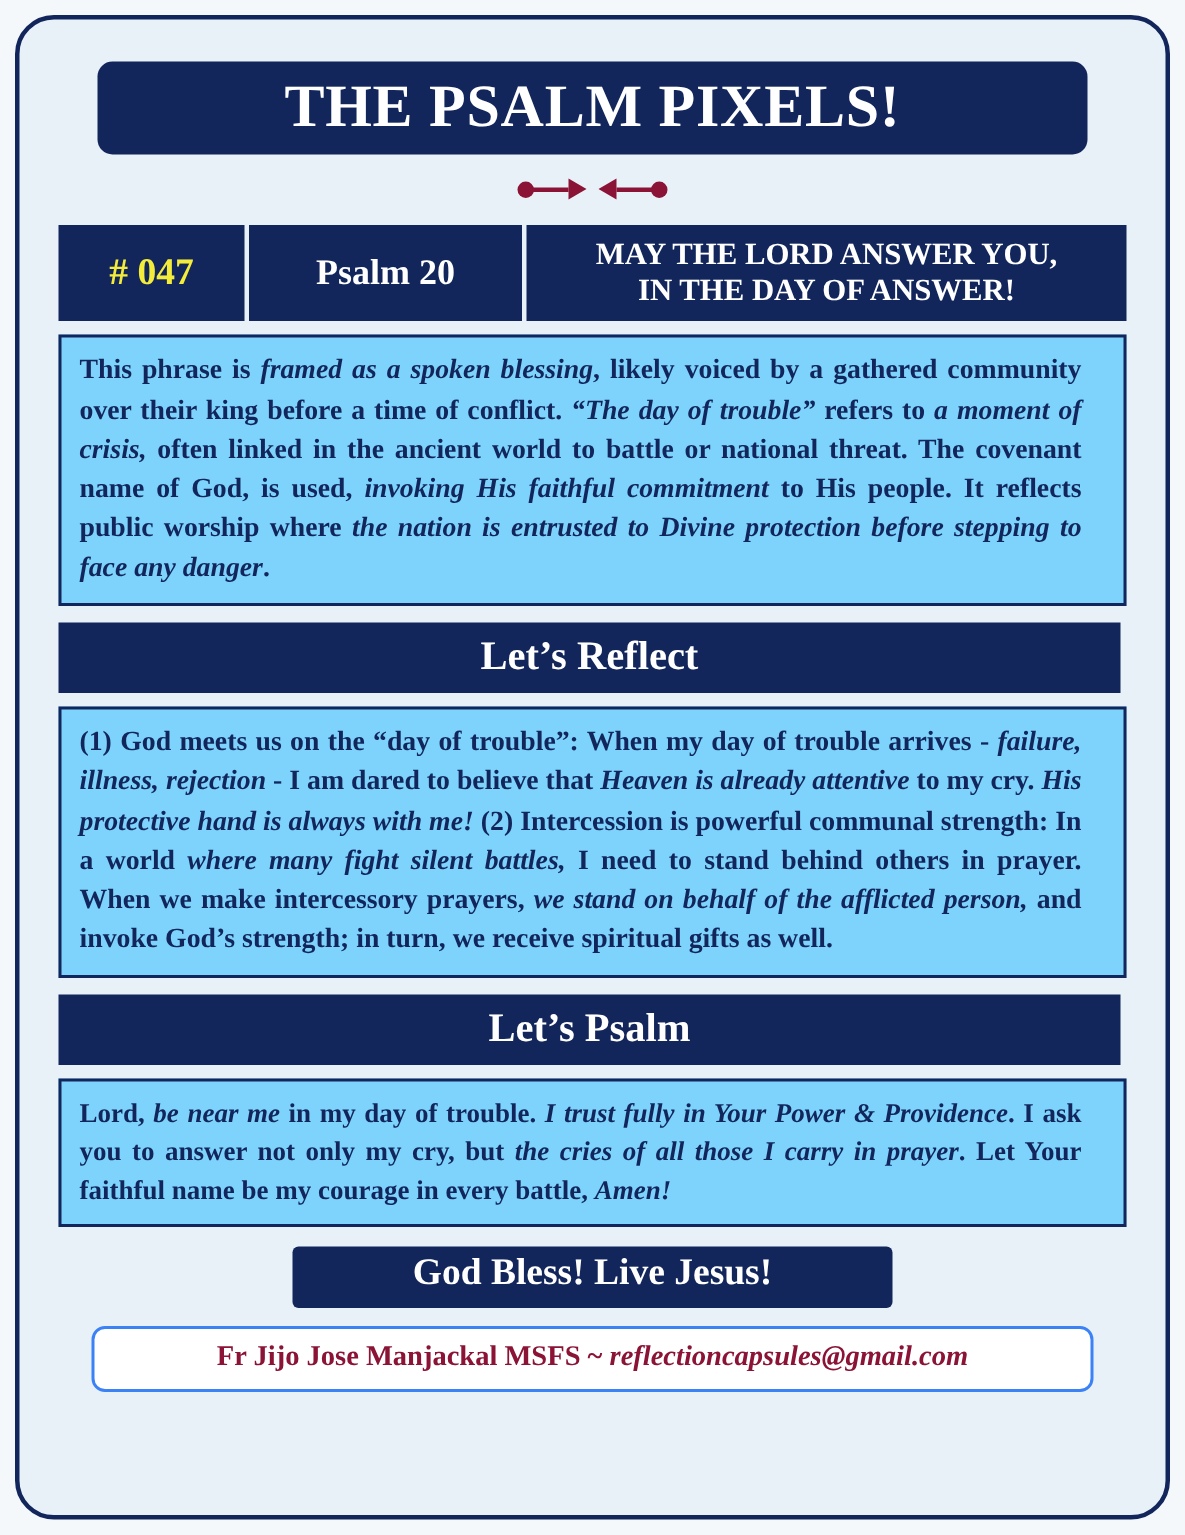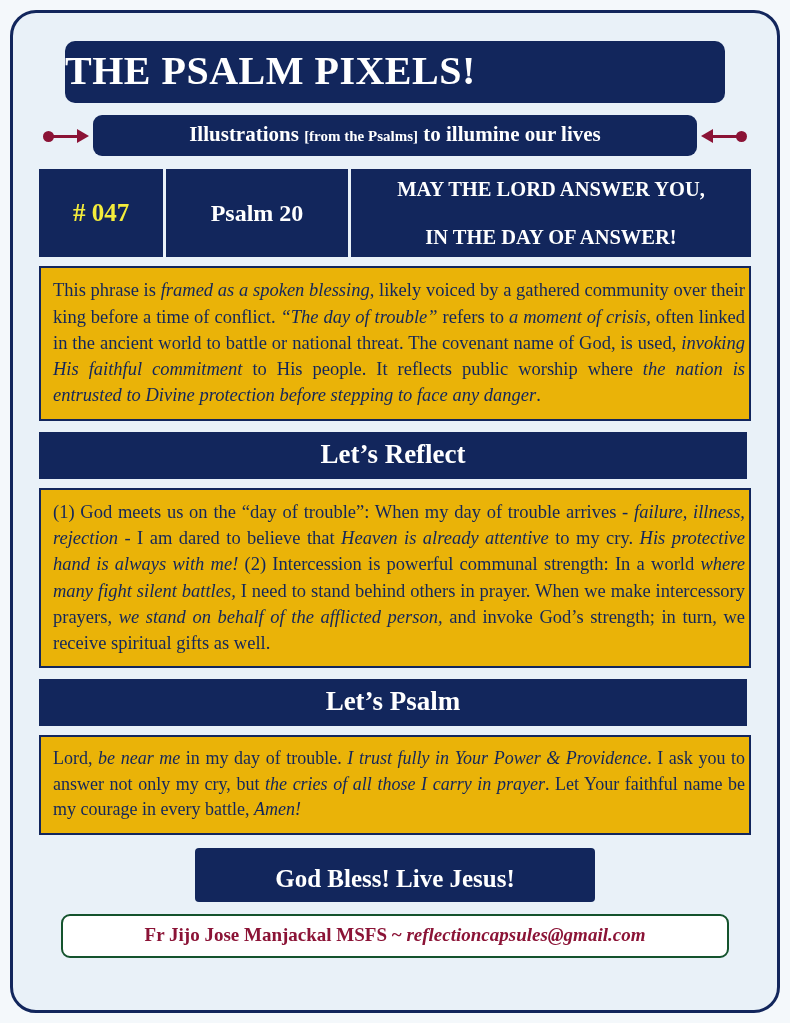--- a/index.html
+++ b/index.html
@@ -30,20 +30,21 @@
     border-radius: 26px;
     background: #e9f1f8;
     padding: 16px 16px 10px 16px;
   }
 
   
   .title-banner {
     margin: 12px 36px 0 36px;
     background: #12265c;
     border-radius: 10px;
+    text-align: center;
     padding: 9px 0 11px 0;
   }
   .title-banner .title-text {
     color: #ffffff;
     font-size: 40px;
     font-weight: bold;
     letter-spacing: 0.5px;
     line-height: 1.05;
     font-family: "Liberation Serif", serif;
   }
@@ -140,32 +141,31 @@
     color: #ffffff;
     font-size: 20.5px;
     font-weight: bold;
     text-align: center;
     line-height: 1.18;
     padding: 8px 6px;
     display: flex;
     flex-direction: column;
     align-items: center;
     justify-content: flex-start;
-    gap: 24px;
   }
 
   
   .para-box {
     margin: 9px 10px 0 10px;
     border: 2px solid #12265c;
-    background: #eab308;
-    padding: 9px 4px 10px 12px;
+    background: #7dd3fc;
+    padding: 9px 28px 10px 12px;
     color: #12265c;
     font-size: 18.5px;
-    font-weight: normal;
+    font-weight: bold;
     line-height: 1.42;
     text-align: justify;
   }
   .para-box.small-text {
     font-size: 18px;
   }
   .para-box i { font-style: italic; }
 
   
   .section-banner {
@@ -180,28 +180,28 @@
 
   
   .bless-banner {
     margin: 13px auto 0 auto;
     width: 400px;
     background: #12265c;
     color: #ffffff;
     text-align: center;
     font-size: 25px;
     font-weight: bold;
-    padding: 17px 0 9px 0;
+    padding: 4px 0 9px 0;
     border-radius: 4px;
   }
 
   
   .footer-box {
     margin: 12px 32px 0 32px;
-    border: 2px solid #14532d;
+    border: 2px solid #3b82f6;
     background: #ffffff;
     border-radius: 9px;
     text-align: center;
     padding: 8px 6px 10px 6px;
     color: #8b1336;
     font-size: 19px;
     font-weight: bold;
   }
   .footer-box i { font-style: italic; }
 </style>
@@ -213,23 +213,20 @@
 
     <div class="title-banner">
       <div class="title-text">THE PSALM PIXELS!</div>
     </div>
 
     <div class="subtitle-row">
       <div class="arrow left">
         <span class="dot"></span>
           <span class="bar"></span>
           <span class="head"></span>
-      </div>
-      <div class="subtitle-banner">
-        <span>Illustrations </span><span class="small">[from the Psalms]</span><span> to illumine our lives</span>
       </div>
       <div class="arrow right">
         <span class="dot"></span>
           <span class="bar"></span>
           <span class="head"></span>
       </div>
     </div>
 
     <div class="ref-row">
       <div class="ref-num"># 047</div>

